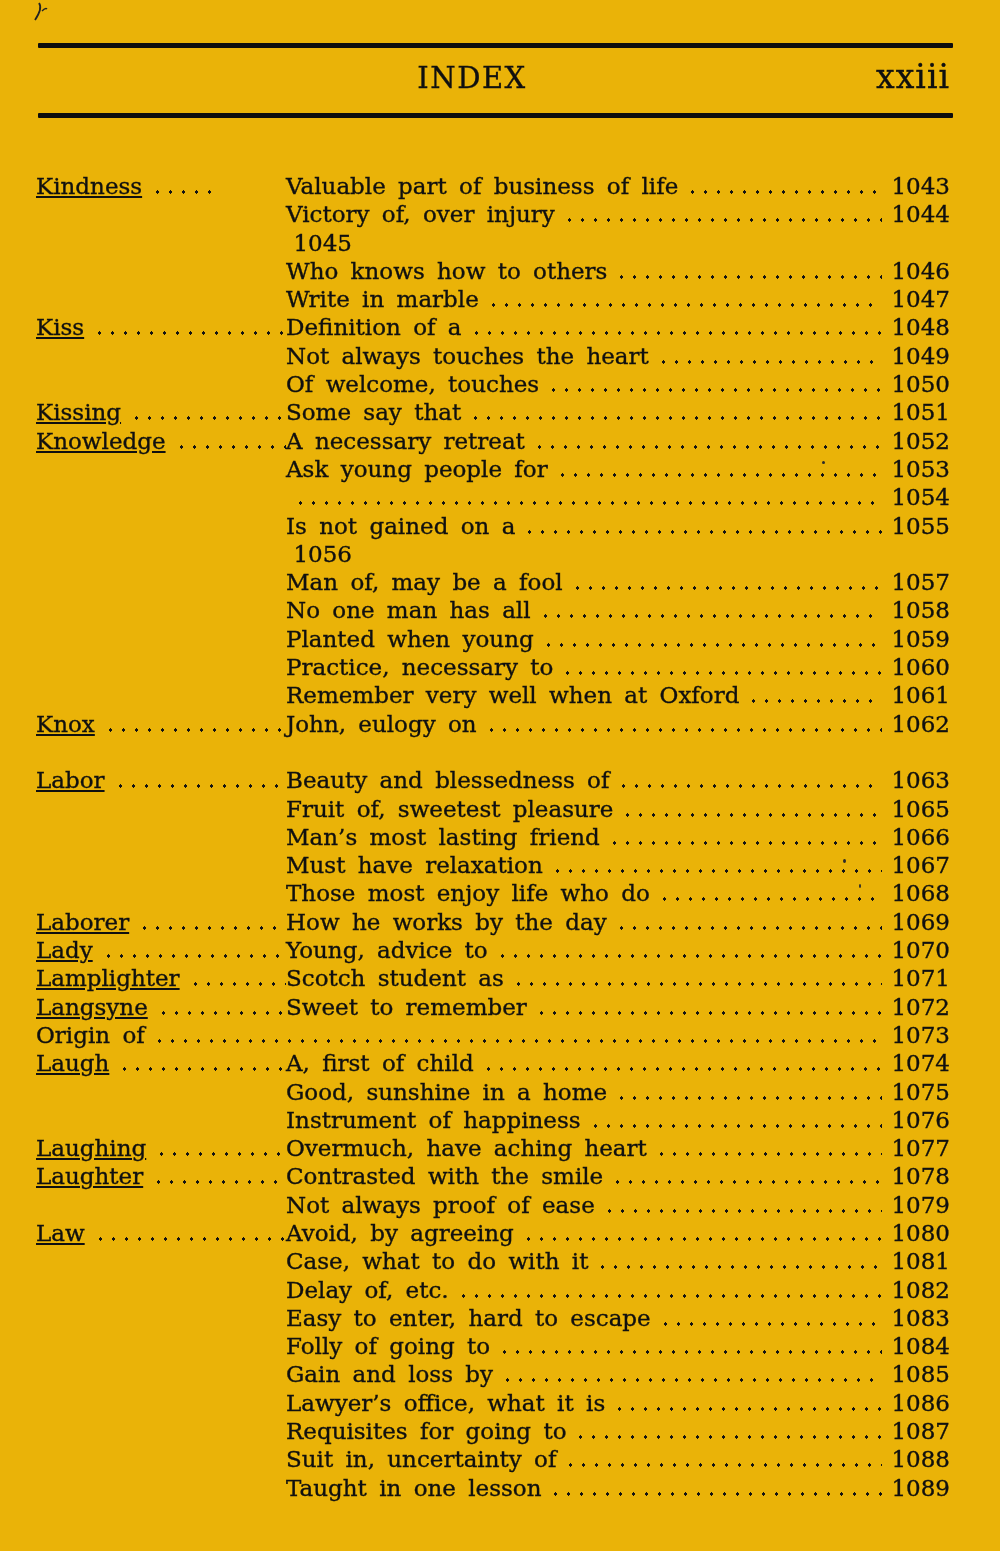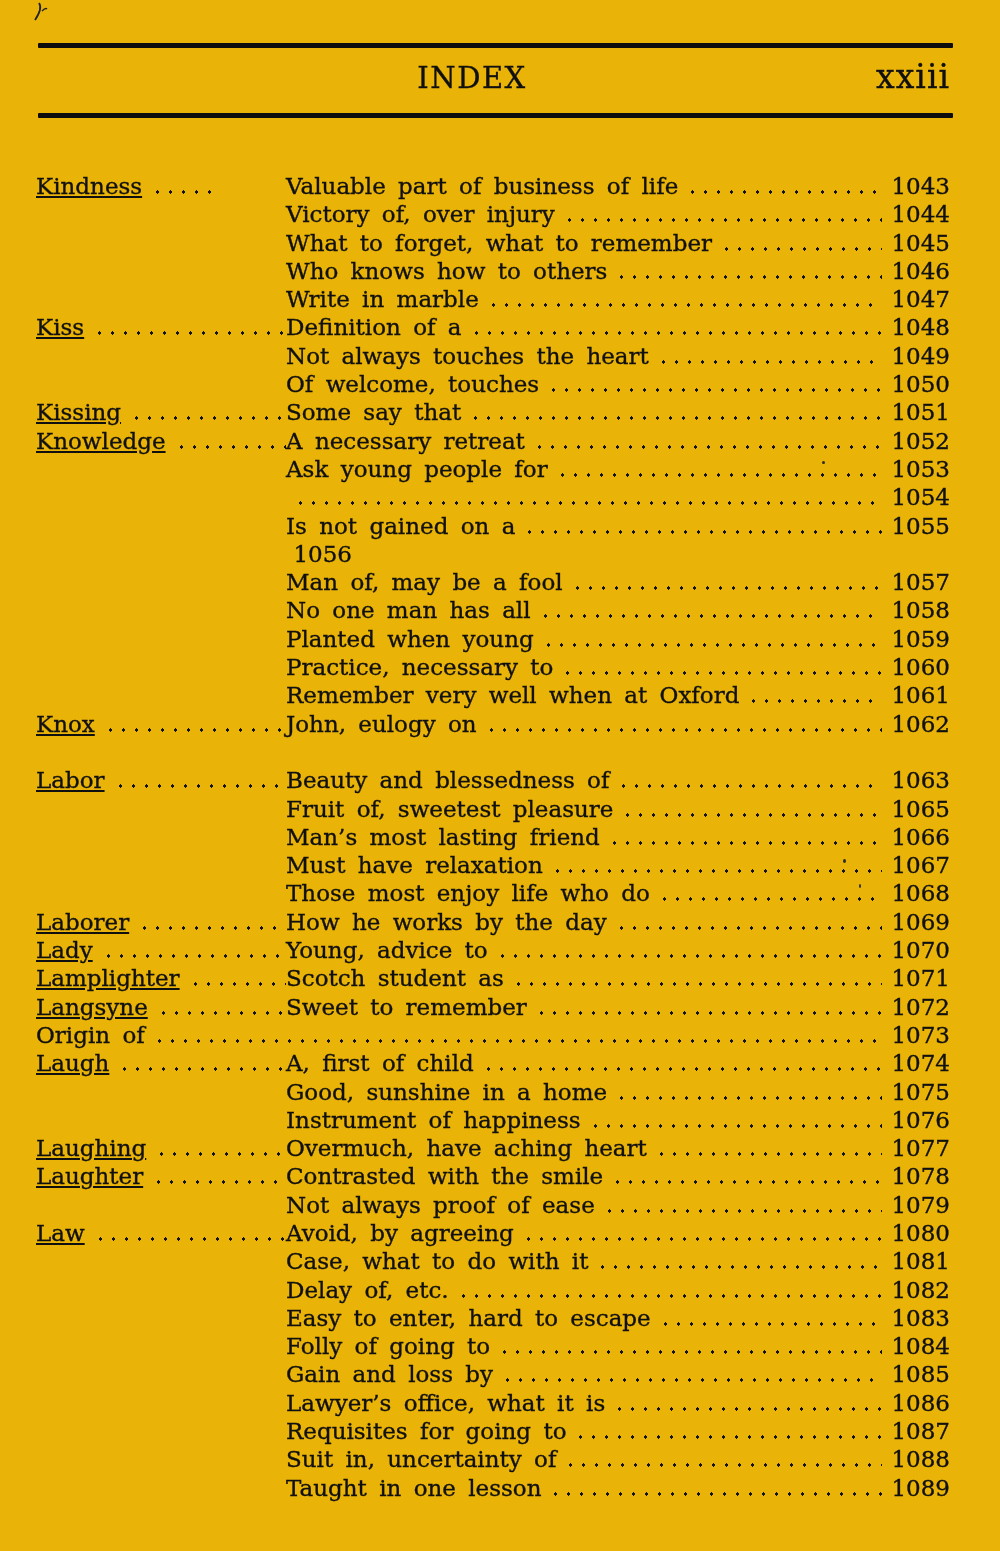--- a/index.html
+++ b/index.html
@@ -94,24 +94,20 @@
       <span class="desc-text">Victory of, over injury</span>
       <span class="leader"></span>
     </span>
     <span class="page-cell">1044</span>
   </div>
       <div class="row no-term-leader">
     <span class="term-cell">
       <span class="term-text"></span>
 
     </span>
-    <span class="desc-cell">
-      <span class="desc-text">What to forget, what to remember</span>
-      <span class="leader"></span>
-    </span>
     <span class="page-cell">1045</span>
   </div>
       <div class="row no-term-leader">
     <span class="term-cell">
       <span class="term-text"></span>
 
     </span>
     <span class="desc-cell">
       <span class="desc-text">Who knows how to others</span>
       <span class="leader"></span>

